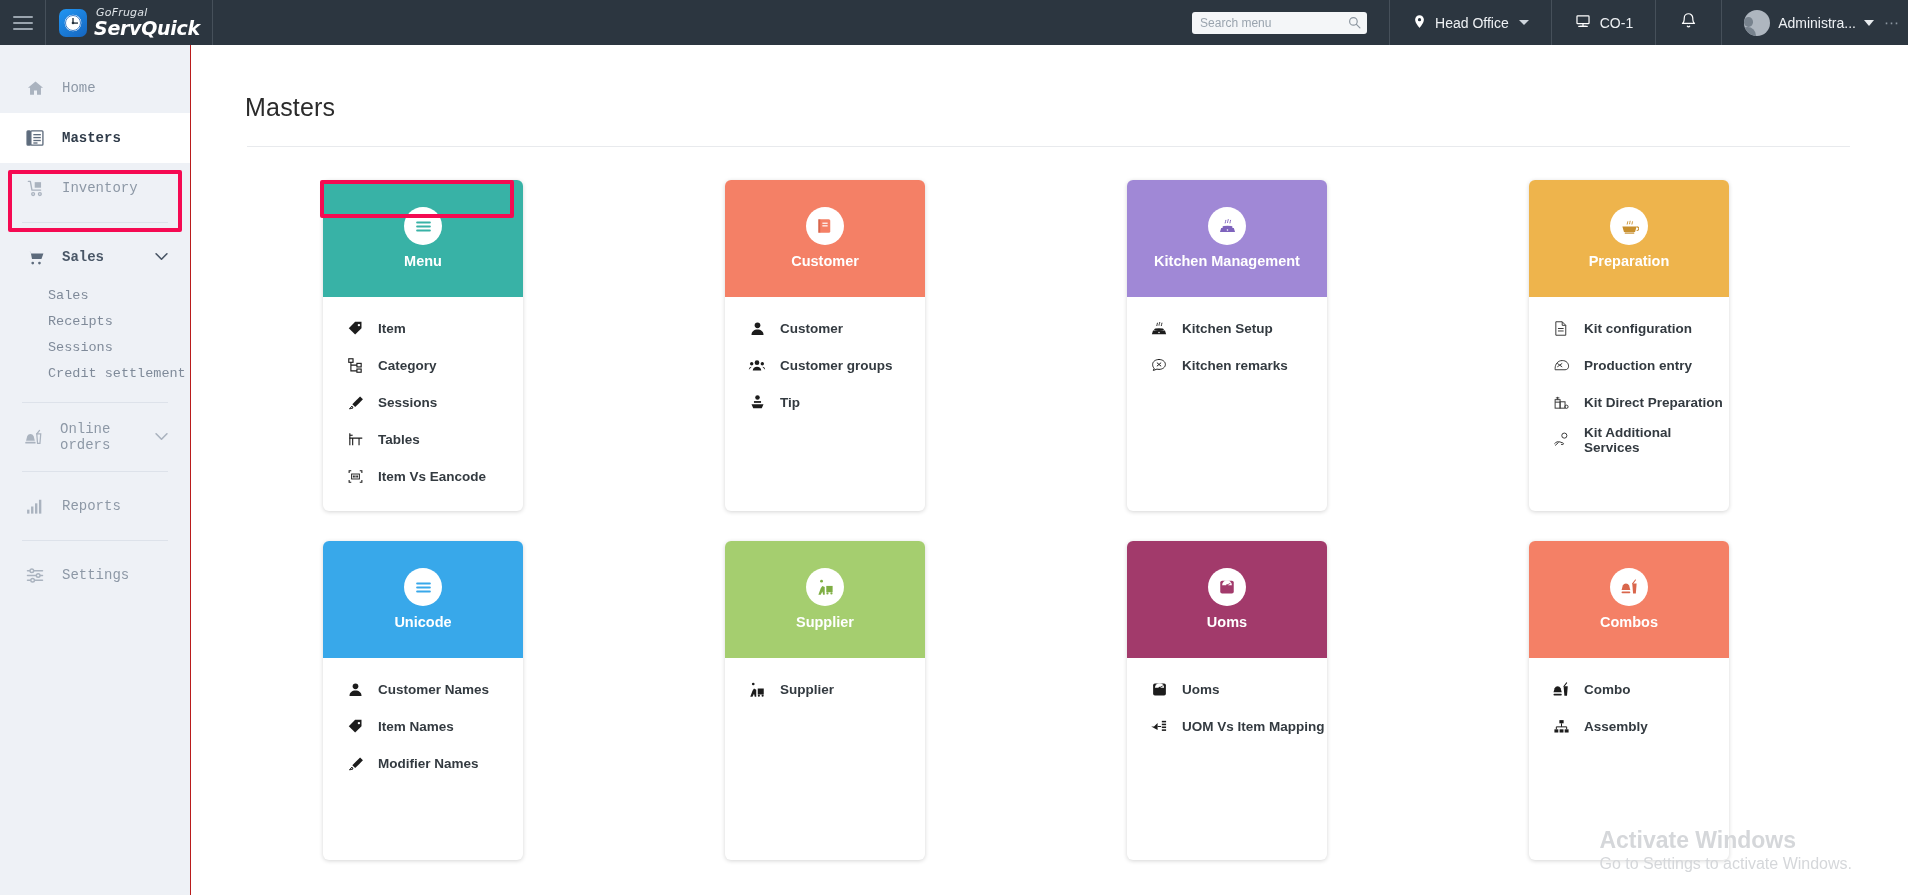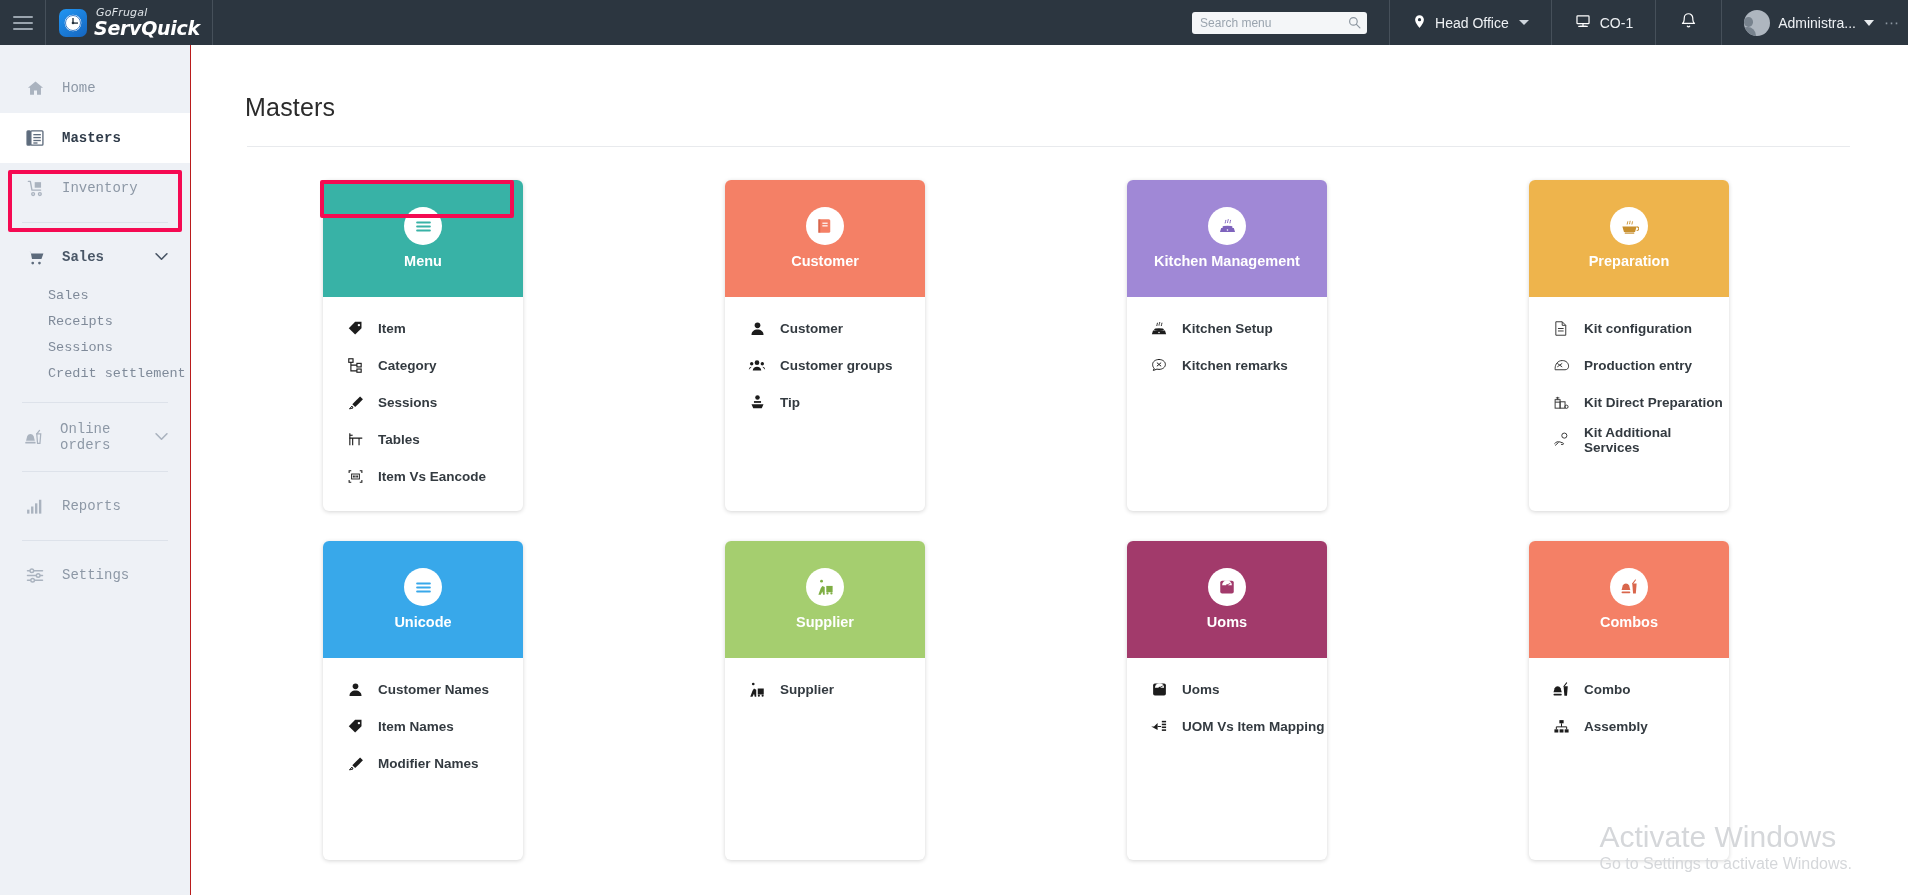--- a/index.html
+++ b/index.html
@@ -151,21 +151,21 @@
     border: 4px solid #f50a52; border-radius: 2px; pointer-events: none; z-index: 3;
   }
   .card.h-1 .card-body { min-height: 202px; }
   .card.h-2 .card-body { min-height: 202px; }
 
   
   .watermark {
     position: absolute; right: 56px; bottom: 22px; text-align: left; color: #d3d5d8;
     pointer-events: none; user-select: none;
   }
-  .wm-title { font-size: 30px; font-weight: normal; line-height: 1.25; color: #d5d7da; }
+  .wm-title { font-size: 23px; font-weight: bold; line-height: 1.25; color: #d5d7da; }
   .wm-sub { font-size: 16px; color: #d5d7da; }
 </style>
 </head>
 <body>
 
 <div id="app">
 
   <div class="topbar">
     <div class="tb-burger">
       <div class="burger-lines">

